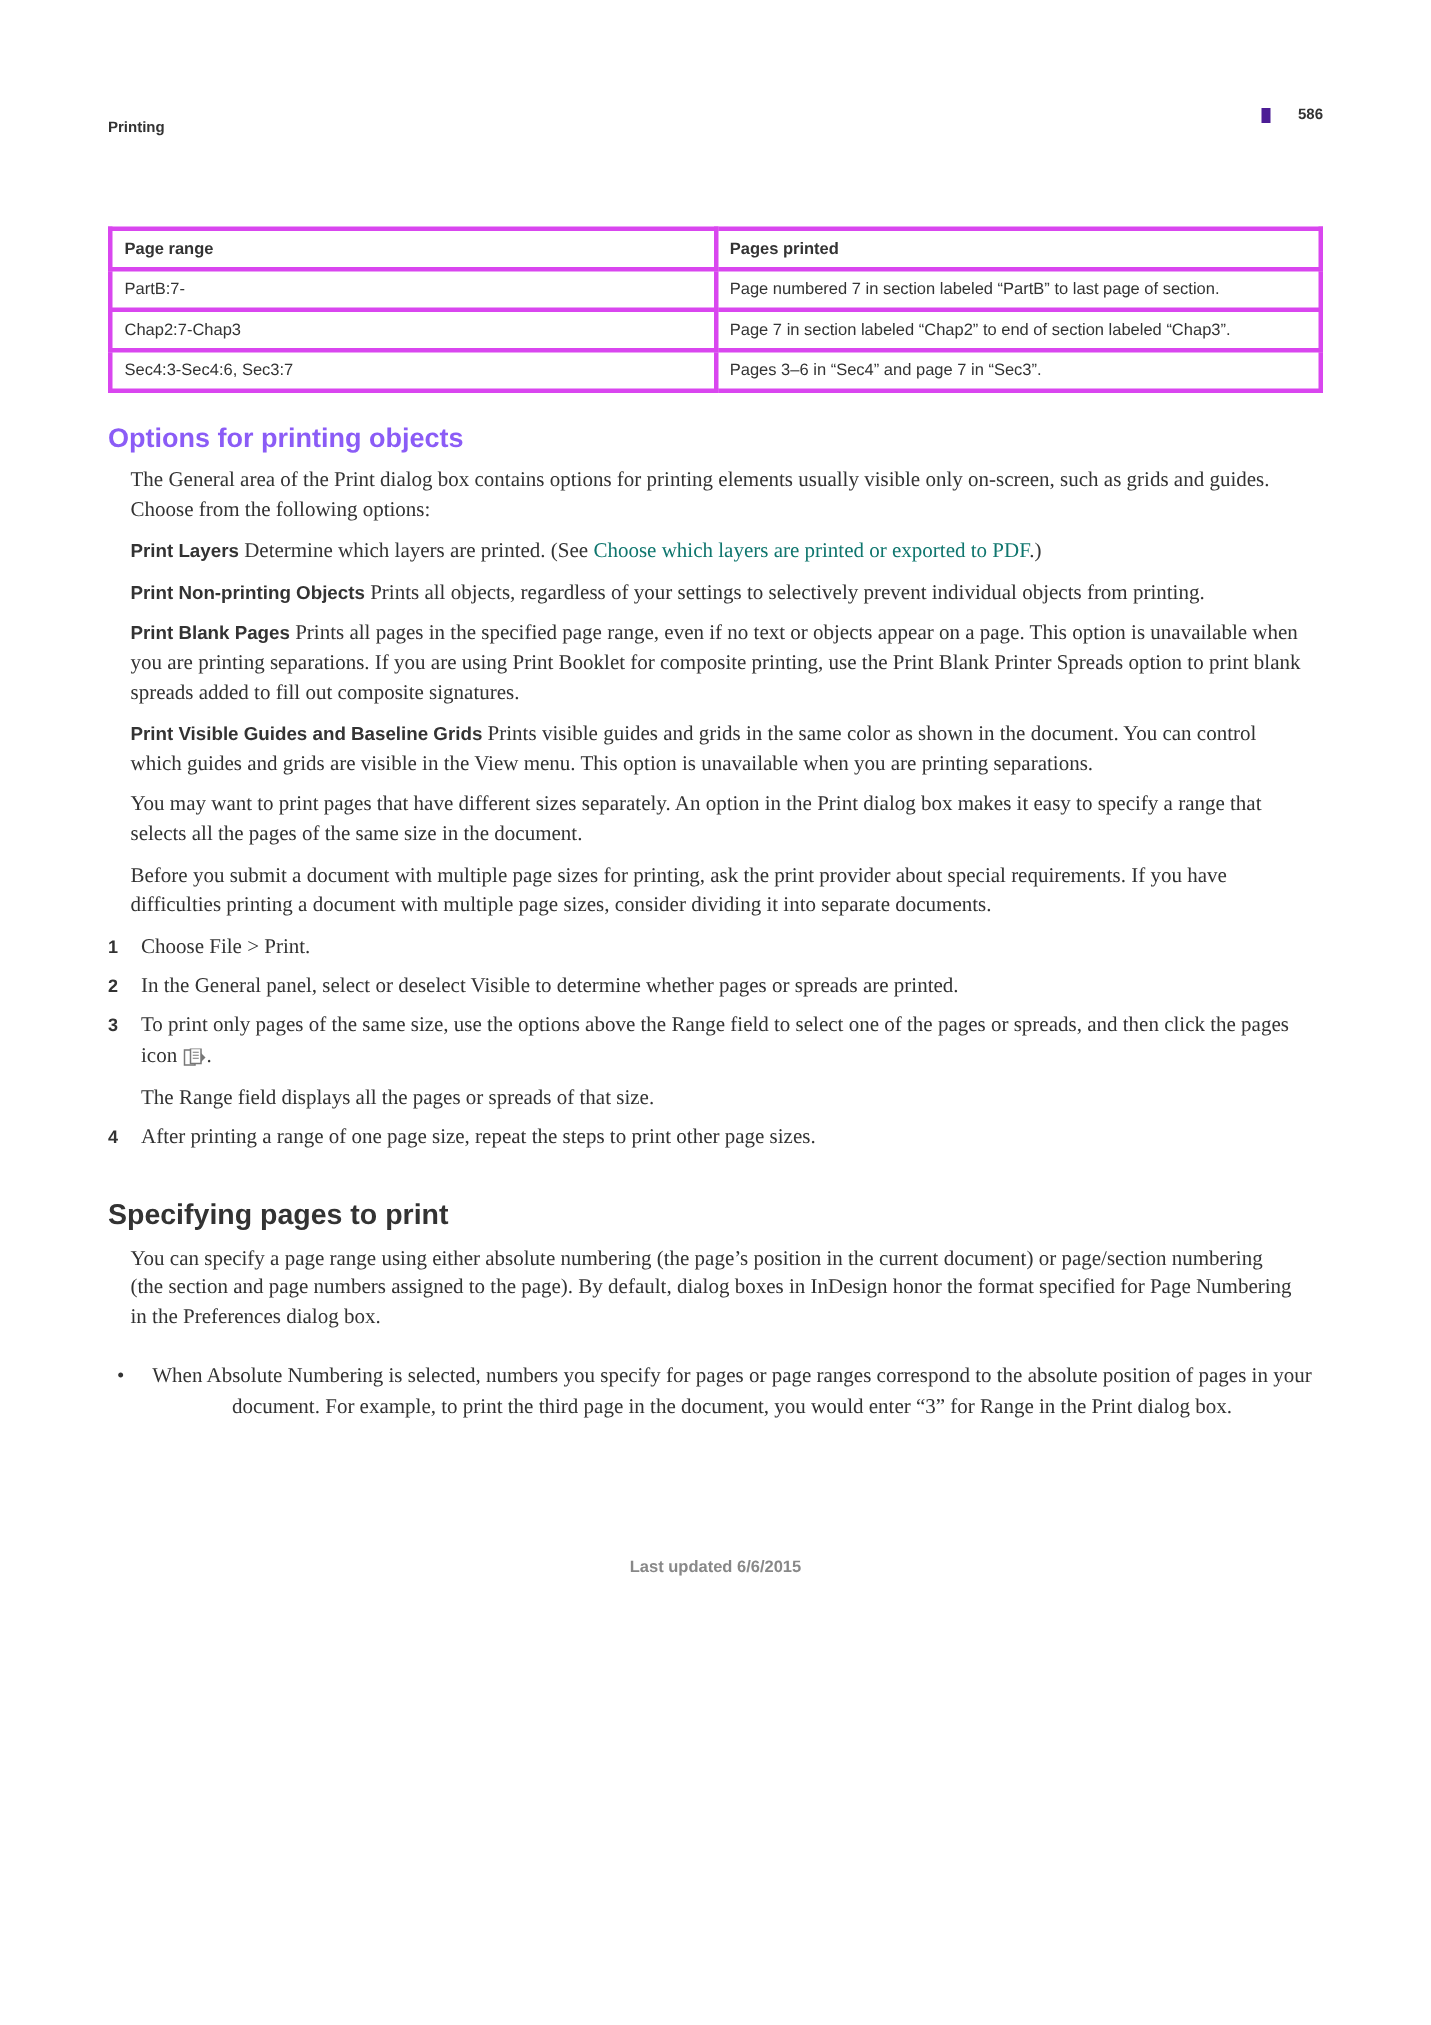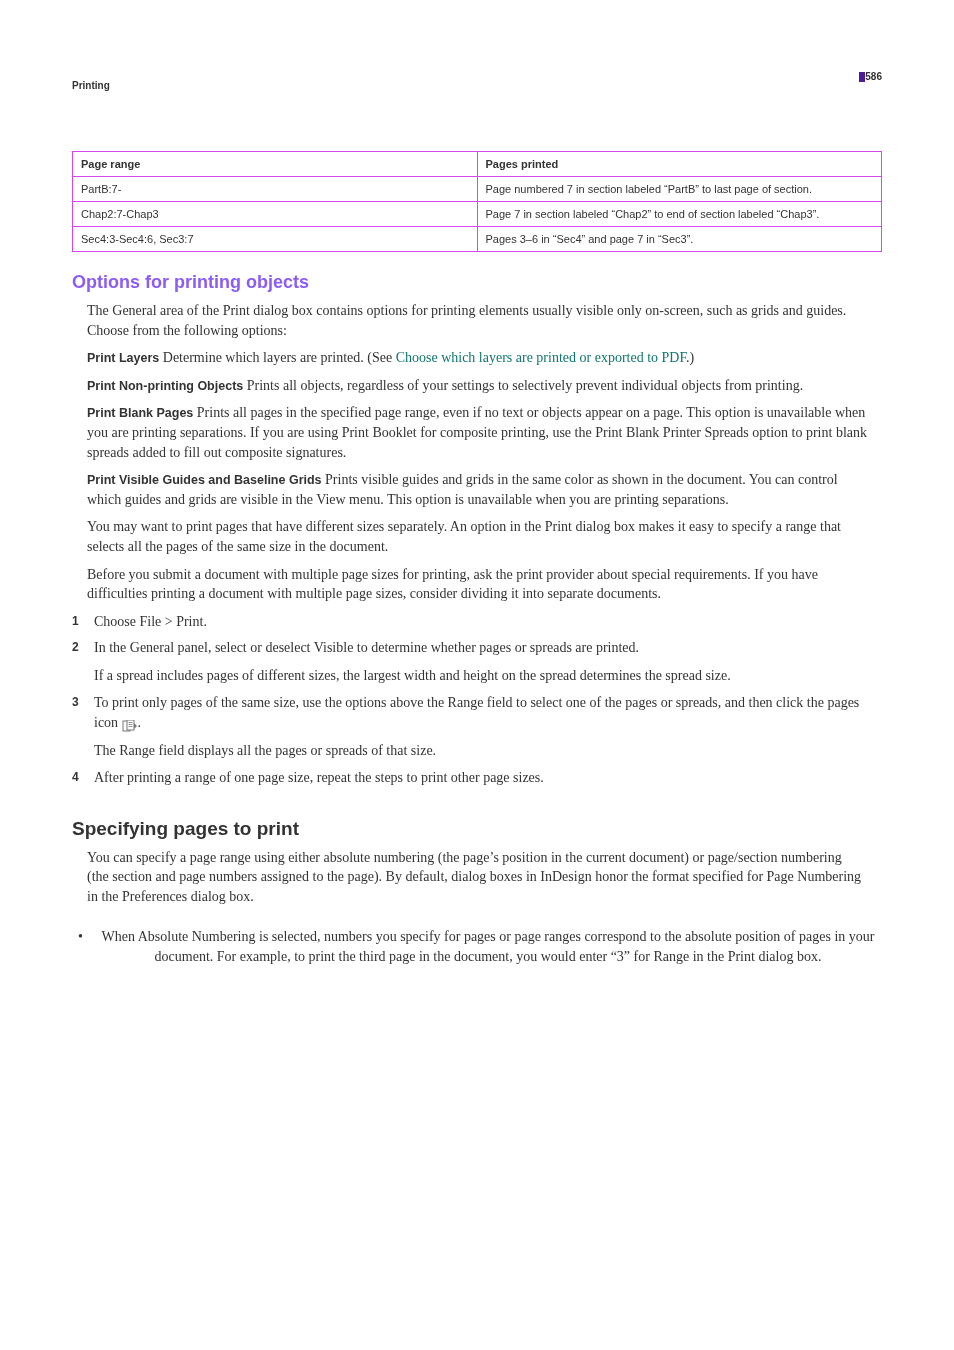--- a/index.html
+++ b/index.html
@@ -22,37 +22,37 @@
     margin-bottom: 60px;
   }
   .section-name {
     font-family: "Myriad Pro", Arial, sans-serif;
     font-size: 10px;
     font-weight: bold;
     color: #333;
   }
   .page-num-wrap {
     border-left: 6px solid #4c1d95;
-    padding-left: 0;
+    padding-left: 18px;
     font-family: "Myriad Pro", Arial, sans-serif;
     font-size: 10px;
     font-weight: bold;
     margin-top: -8px;
     padding-top: 0;
     line-height: 1;
   }
   table.data {
     width: 100%;
     border-collapse: collapse;
     font-family: "Myriad Pro", Arial, sans-serif;
     font-size: 11px;
     margin-bottom: 20px;
   }
   table.data th, table.data td {
-    border: 1px solid #d946ef;
+    border: 3px solid #d946ef;
     padding: 6px 8px;
     text-align: left;
   }
   table.data th {
     font-weight: bold;
   }
   h3.sans {
     font-family: "Myriad Pro", Arial, sans-serif;
     font-weight: bold;
     font-size: 18px;
@@ -199,21 +199,20 @@
   <p class="body">Before you submit a document with multiple page sizes for printing, ask the print provider about special requirements. If you have difficulties printing a document with multiple page sizes, consider dividing it into separate documents.</p>
 
   <ol class="numbered">
     <li>
       <span class="marker">1</span>
       <span>Choose File &gt; Print.</span>
     </li>
     <li>
       <span class="marker">2</span>
       <span>In the General panel, select or deselect Visible to determine whether pages or spreads are printed.</span>
-      <p class="sub">If a spread includes pages of different sizes, the largest width and height on the spread determines the spread size.</p>
     </li>
     <li>
       <span class="marker">3</span>
       <span>To print only pages of the same size, use the options above the Range field to select one of the pages or spreads, and then click the pages icon </span>
       <span class="icon-pages">
         <svg viewBox="0 0 16 12" width="16" height="12">
           <rect x="1" y="1" width="7" height="10" fill="none" stroke="#777" stroke-width="1"></rect>
           <rect x="5" y="0" width="7" height="10" fill="#fff" stroke="#777" stroke-width="1"></rect>
           <line x1="6.5" y1="2.5" x2="10.5" y2="2.5" stroke="#777" stroke-width="0.8"></line>
           <line x1="6.5" y1="4.5" x2="10.5" y2="4.5" stroke="#777" stroke-width="0.8"></line>
@@ -229,14 +228,15 @@
     </li>
   </ol>
 
   <h2 class="sans">Specifying pages to print</h2>
   <p class="body">You can specify a page range using either absolute numbering (the page’s position in the current document) or page/section numbering (the section and page numbers assigned to the page). By default, dialog boxes in InDesign honor the format specified for Page Numbering in the Preferences dialog box.</p>
 
   <ul class="bullet">
     <li>When Absolute Numbering is selected, numbers you specify for pages or page ranges correspond to the absolute position of pages in your document. For example, to print the third page in the document, you would enter “3” for Range in the Print dialog box.</li>
   </ul>
 
+  <div class="footer">Last updated 6/6/2015</div>
 
 </div>
 
 </body></html>

